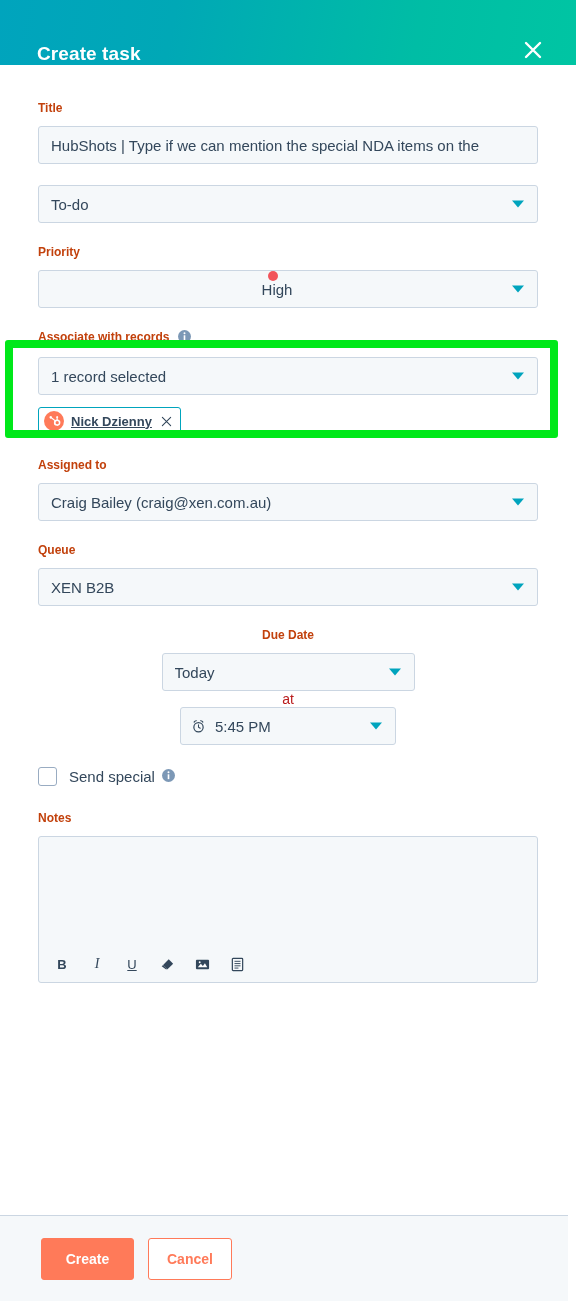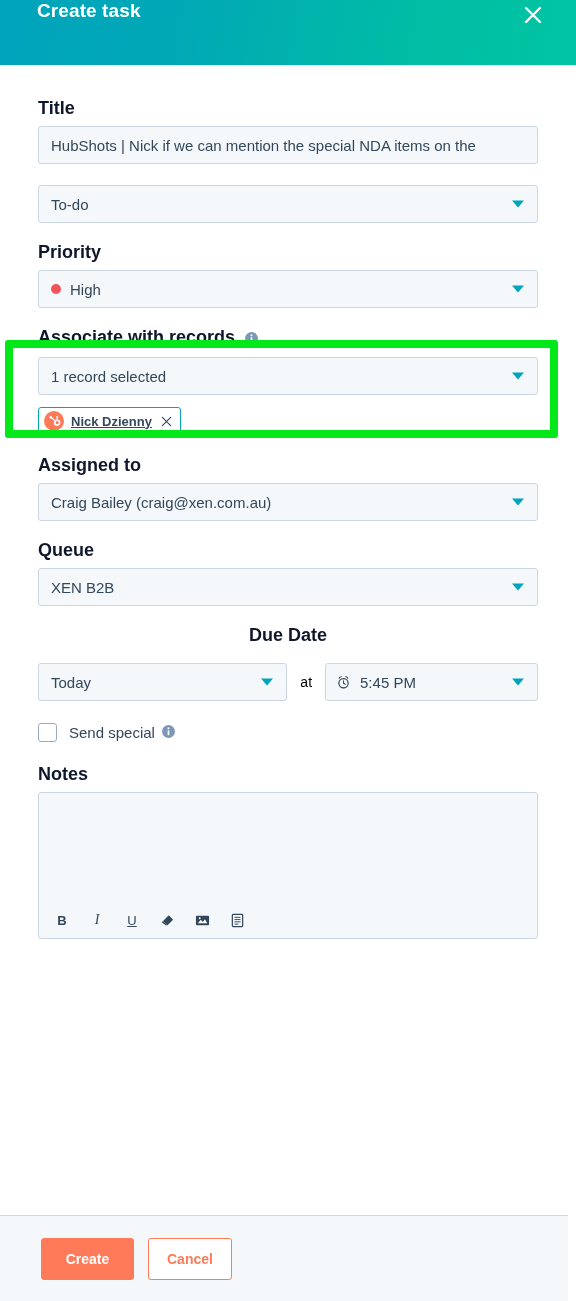--- a/index.html
+++ b/index.html
@@ -14,21 +14,21 @@
     color: #33475b;
     overflow: hidden;
     position: relative;
   }
 
   
   .header {
     height: 65px;
     background: linear-gradient(100deg, #00A4BD 0%, #00A8B6 30%, #00BDA5 72%, #00C5A3 100%);
     display: flex;
-    align-items: flex-start;
+    align-items: flex-end;
     justify-content: space-between;
     padding: 0 22px 0 37px;
     box-sizing: border-box;
   }
   .header-title {
     color: #ffffff;
     font-size: 19px;
     font-weight: bold;
     letter-spacing: .1px;
   }
@@ -44,23 +44,23 @@
   .close-btn svg { display: block; }
 
   
   .form-body {
     padding: 0 38px;
     box-sizing: border-box;
     position: relative;
   }
   .field { margin-top: 0; }
   .label {
-    font-size: 18px;
+    font-size: 12px;
     font-weight: bold;
-    color: #0f172a;
+    color: #c2410c;
     line-height: 16px;
   }
   .info-icon {
     display: inline-block;
     vertical-align: -2px;
     margin-left: 5px;
   }
 
   .control {
     position: relative;
@@ -146,21 +146,21 @@
     cursor: pointer;
     display: flex;
     align-items: center;
   }
 
   
   .row { display: flex; align-items: center; }
   .due-date-ctl { width: 253px; }
   .at-text {
     font-size: 14px;
-    color: #000000;
+    color: #b91c1c;
     margin: 0 13px;
   }
   .time-ctl { width: 216px; padding-left: 10px; }
   .clock-icon { margin-right: 9px; display: flex; align-items: center; flex: 0 0 auto; }
 
   
   .checkbox-row { display: flex; align-items: center; cursor: pointer; }
   .checkbox {
     width: 19px; height: 19px;
     border: 1px solid #99acc2;
@@ -255,34 +255,34 @@
       </svg>
     </span>
   </div>
 </div>
 
 <div class="form-body">
 
   <div class="field" style="padding-top:35px;">
     <div class="label">Title</div>
     <div class="control input-like" style="margin-top:10px;">
-      <span class="value">HubShots | Nick if we can mention the special NDA items on the</span>
+      <span class="value">HubShots | Type if we can mention the special NDA items on the</span>
     </div>
   </div>
 
   <div class="field" style="margin-top:21px;">
     <div class="control" style="margin-top:10px;">
       <span class="value">To-do</span>
       <span class="caret"></span>
     </div>
   </div>
 
   <div class="field" style="margin-top:21px;">
     <div class="label">Priority</div>
-    <div class="control" style="margin-top:10px;">
+    <div class="control" style="margin-top:10px;flex-direction:column;">
       <span class="dot"></span>
       <span class="value">High</span>
       <span class="caret"></span>
     </div>
   </div>
 
   <div class="field" style="margin-top:21px;">
     <div class="label">
       <span>Associate with records</span>
       <span class="info-icon">
@@ -325,21 +325,21 @@
   <div class="field" style="margin-top:21px;">
     <div class="label">Queue</div>
     <div class="control" style="margin-top:10px;">
       <span class="value">XEN B2B</span>
       <span class="caret"></span>
     </div>
   </div>
 
   <div class="field" style="margin-top:21px;text-align:center;">
     <div class="label">Due Date</div>
-    <div class="row" style="margin-top:20px;">
+    <div class="row" style="margin-top:10px;flex-direction:column;">
       <div class="control due-date-ctl">
         <span class="value">Today</span>
         <span class="caret"></span>
       </div>
       <span class="at-text">at</span>
       <div class="control time-ctl">
         <span class="clock-icon">
           <svg width="15" height="15" viewBox="0 0 20 20">
             <circle cx="10" cy="11" r="6.2" fill="none" stroke="#33475b" stroke-width="1.6"></circle>
             <path d="M10 7.8 V11 L12.3 12.4" stroke="#33475b" stroke-width="1.4" stroke-linecap="round" fill="none"></path>

